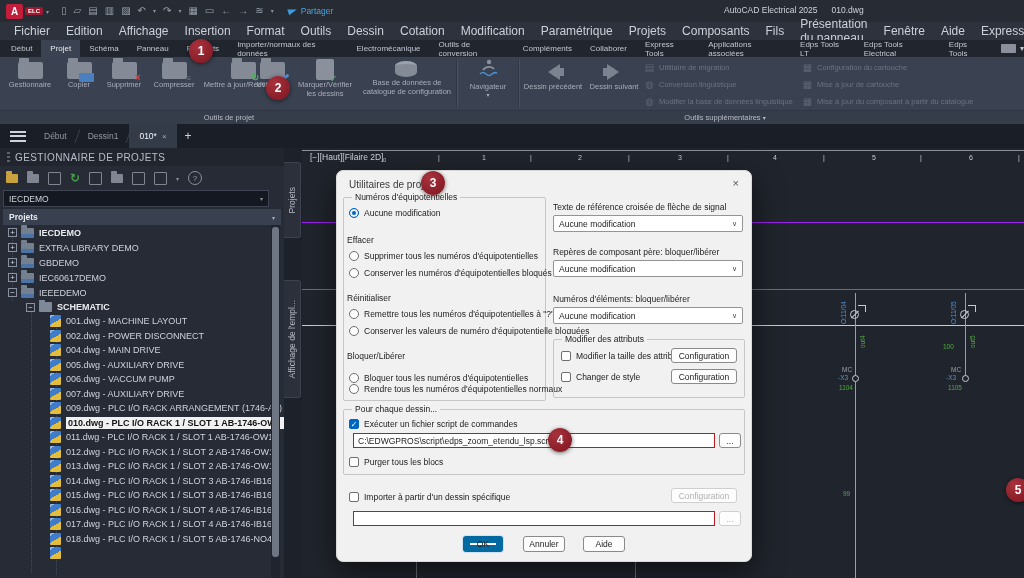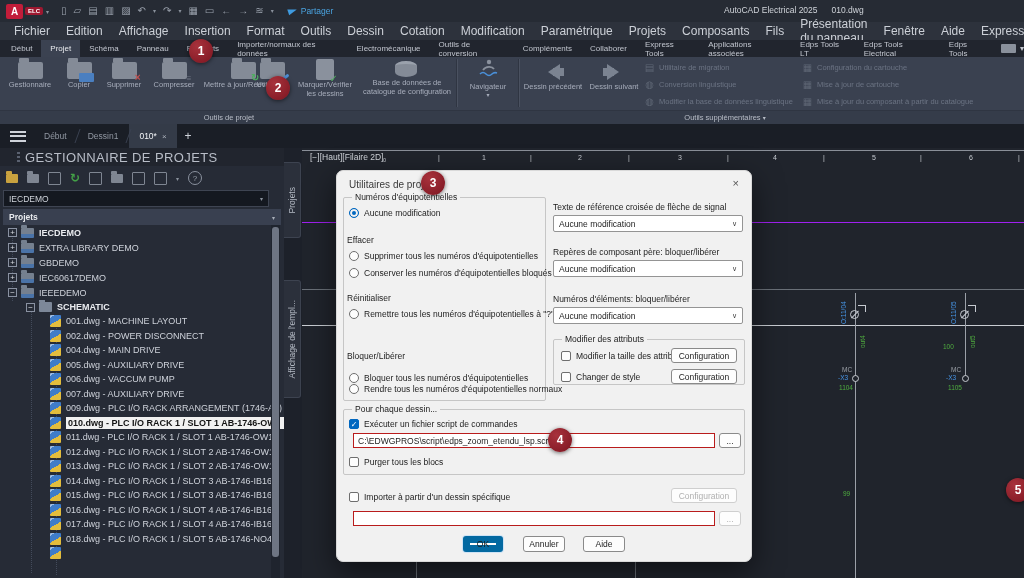--- a/index.html
+++ b/index.html
@@ -52,21 +52,21 @@
   .filetabs{position:absolute;left:0;top:124px;width:1024px;height:24px;background:#1a1e26;display:flex;align-items:center;}
   .hamb{width:16px;height:11px;margin-left:10px;background:repeating-linear-gradient(#cfd3da 0 2px,transparent 2px 4.5px);}
   .ftab{padding:0 10px;font-size:8.5px;color:#9298a3;height:24px;display:flex;align-items:center;gap:5px;}
   .ftab.active{background:#343b48;color:#f2f4f7;}
   .ftclose{font-size:8px;color:#aab0ba;}
   .ftadd{color:#cfd3da;font-size:12px;padding:0 8px;}
   .ftsep{width:1px;height:14px;background:#3a4150;transform:skewX(-20deg);}
   
   .panel{position:absolute;left:0;top:148px;width:284px;height:430px;background:#262b36;border-right:1px solid #161a21;}
   .ptitle{position:absolute;left:0;top:0;width:284px;height:18px;background:#21252e;display:flex;align-items:center;gap:5px;
-          font-size:13px;color:#b9bec8;letter-spacing:.4px;padding-left:17px;box-sizing:border-box;}
+          font-size:10px;color:#b9bec8;letter-spacing:.4px;padding-left:7px;box-sizing:border-box;}
   .grip{width:3px;height:10px;background:repeating-linear-gradient(#5a6170 0 2px,transparent 2px 4px);}
   .ptools{position:absolute;left:6px;top:18px;width:278px;height:24px;display:flex;align-items:center;gap:9px;}
   .pfold{position:relative;width:12px;height:9px;background:#7f8692;border-radius:1px;}
   .pfold::before{content:"";position:absolute;top:-3px;left:0;width:6px;height:3px;background:inherit;border-radius:1px 1px 0 0;}
   .pfold.y{background:#c9a23f;}
   .pbox{width:11px;height:11px;border:1px solid #7f8692;border-radius:1px;}
   .pref{color:#43a047;font-weight:bold;font-size:12px;line-height:1;}
   .phelp{width:12px;height:12px;border:1px solid #8a919e;border-radius:50%;color:#9aa1ac;font-size:8px;display:flex;align-items:center;justify-content:center;}
   .pcombo{position:absolute;left:3px;top:42px;width:266px;height:17px;background:#141820;border:1px solid #3e4452;box-sizing:border-box;
           display:flex;align-items:center;justify-content:space-between;padding:0 5px;font-size:8.5px;color:#cfd3da;}
@@ -528,20 +528,24 @@
     </div>
     <div class="radio" style="left:12px;top:97px">
       <span class="rdot"></span>
       <span>Conserver les numéros d'équipotentielles bloqués</span>
     </div>
     <div class="dlabel" style="left:10px;top:122px">Réinitialiser</div>
     <div class="radio" style="left:12px;top:138px">
       <span class="rdot"></span>
       <span>Remettre tous les numéros d'équipotentielles à "?"</span>
     </div>
+    <div class="radio" style="left:12px;top:155px">
+      <span class="rdot"></span>
+      <span>Conserver les valeurs de numéro d'équipotentielle bloquées</span>
+    </div>
     <div class="dlabel" style="left:10px;top:180px">Bloquer/Libérer</div>
     <div class="radio" style="left:12px;top:202px">
       <span class="rdot"></span>
       <span>Bloquer tous les numéros d'équipotentielles</span>
     </div>
     <div class="radio" style="left:12px;top:213px">
       <span class="rdot"></span>
       <span>Rendre tous les numéros d'équipotentielles normaux</span>
     </div>
 
@@ -554,21 +558,21 @@
     <div class="dselect" style="left:216px;top:89px;width:190px">
       <span>Aucune modification</span>
       <span class="scaret">∨</span>
     </div>
     <div class="dlabel" style="left:216px;top:123px">Numéros d'éléments: bloquer/libérer</div>
     <div class="dselect" style="left:216px;top:136px;width:190px">
       <span>Aucune modification</span>
       <span class="scaret">∨</span>
     </div>
 
-    <div class="fs" style="left:216px;top:168px;width:192px;height:46px">
+    <div class="fs" style="left:216px;top:168px;width:192px;height:59px">
       <span class="leg">Modifier des attributs</span>
     </div>
     <div class="cbrow" style="left:224px;top:180px">
       <span class="cbox"></span>
       <span>Modifier la taille des attributs</span>
     </div>
     <div class="dbtn" style="left:334px;top:177px;width:66px;height:15px">Configuration</div>
     <div class="cbrow" style="left:224px;top:201px">
       <span class="cbox"></span>
       <span>Changer de style</span>

